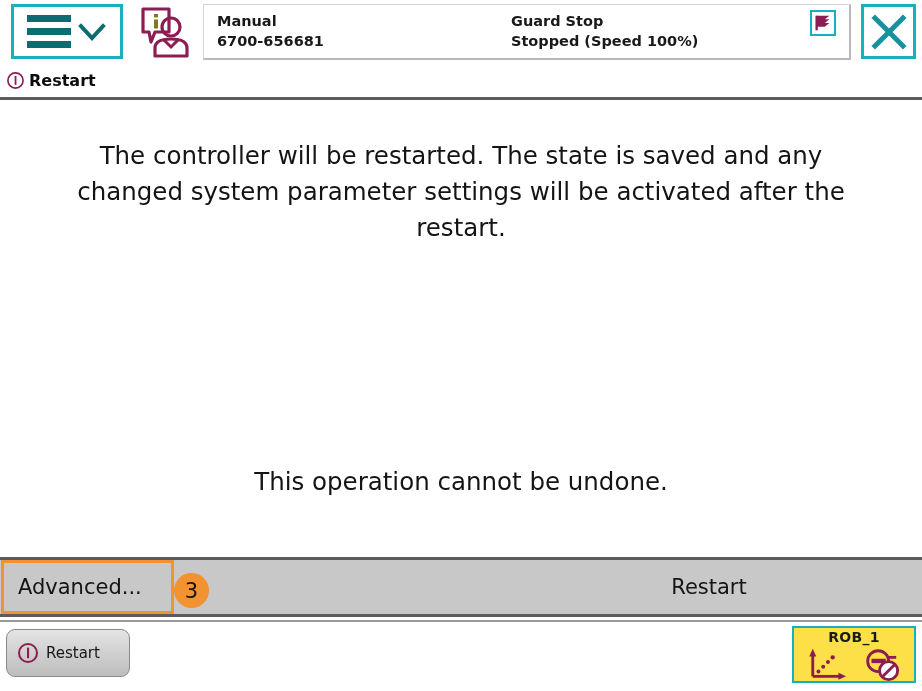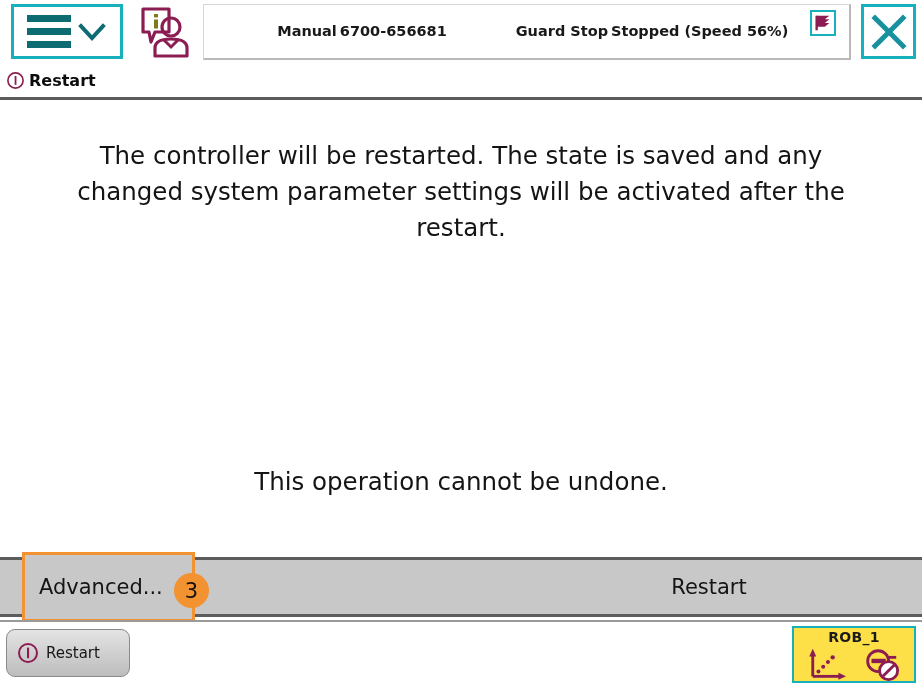--- a/index.html
+++ b/index.html
@@ -85,25 +85,26 @@
     border-bottom: 2px solid #b9b9b9;
     border-right: 2px solid #b9b9b9;
     box-sizing: border-box;
     display: flex;
     align-items: center;
     position: relative;
     cursor: pointer;
   }
   .status-col {
     display: flex;
+    flex-direction: column;
     justify-content: center;
     gap: 3px;
   }
   .status-col.left { margin-left: 13px; width: 290px; }
-  .status-col.mid  { margin-left: 15px;  width: 260px; }
+  .status-col.mid  { margin-left: 4px;  width: 260px; }
   .status-line {
     font-size: 14.5px;
     font-weight: bold;
     color: #191919;
     line-height: 17px;
     white-space: nowrap;
   }
   .status-flag {
     position: absolute;
     right: 13px;
@@ -208,22 +209,22 @@
     align-items: center;
   }
   .adv-wrap {
     position: relative;
     height: 100%;
     display: flex;
     align-items: center;
   }
   .btn-advanced {
     width: 173px;
-    height: 70px;
-    margin-left: 22px;
+    height: 54px;
+    margin-left: 1px;
     background: #c8c8c8;
     border: 3px solid #f29230;
     box-sizing: border-box;
     display: flex;
     align-items: center;
     cursor: pointer;
   }
   .btn-advanced span {
     margin-left: 14px;
     font-size: 21px;
@@ -366,21 +367,21 @@
       </svg>
     </div>
 
     <div class="status-panel">
       <div class="status-col left">
         <div class="status-line">Manual</div>
         <div class="status-line">6700-656681</div>
       </div>
       <div class="status-col mid">
         <div class="status-line">Guard Stop</div>
-        <div class="status-line">Stopped (Speed 56%)</div>
+        <div class="status-line">Stopped (Speed 100%)</div>
       </div>
       <div class="status-flag">
         <svg viewBox="0 0 22 22" width="20" height="20">
           <path d="M4,3 H18 L13,7 H18 L13,11 H18 L13,15 H4 Z" fill="#8c1d52"></path>
           <path d="M4,3 V19" stroke="#8c1d52" stroke-width="2.6" fill="none"></path>
         </svg>
       </div>
     </div>
 
     <div class="close-btn">

